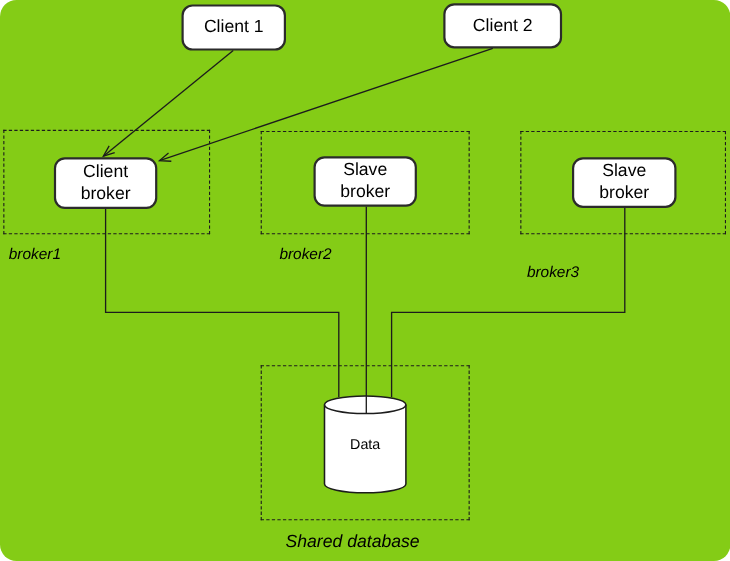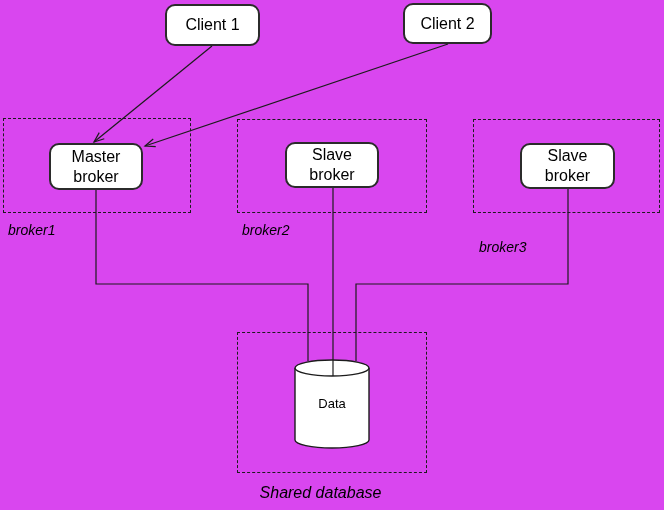--- a/index.html
+++ b/index.html
@@ -5,22 +5,23 @@
   html, body {
     margin: 0;
     padding: 0;
     background: #ffffff;
     font-family: "Liberation Sans", sans-serif;
   }
   .canvas {
     position: relative;
     width: 664px;
     height: 510px;
-    background: #d946ef;
+    background: #84cc16;
     overflow: hidden;
+    border-radius: 15px;
   }
   .node {
     position: absolute;
     box-sizing: border-box;
     border: 2px solid #2b2b2b;
     border-radius: 10px;
     background: #ffffff;
     display: flex;
     align-items: center;
     justify-content: center;
@@ -65,37 +66,37 @@
   }
 </style>
 </head>
 <body>
 
 <div class="canvas">
 
   <div class="node" style="left:165px; top:4px; width:95px; height:42px;">
     <span>Client 1</span>
   </div>
-  <div class="node" style="left:403px; top:3px; width:89px; height:41px;">
+  <div class="node" style="left:403px; top:3px; width:108px; height:41px;">
     <span>Client 2</span>
   </div>
 
   <div class="group-box" style="left:3px; top:118px; width:188px; height:95px;"></div>
   <div class="node" style="left:49px; top:143px; width:94px; height:47px;">
-    <span>Master
+    <span>Client
 broker</span>
   </div>
   <div class="group-caption" style="left:8px; top:222px;">broker1</div>
 
   <div class="group-box" style="left:237px; top:119px; width:190px; height:94px;"></div>
   <div class="node" style="left:285px; top:142px; width:94px; height:46px;">
     <span>Slave
 broker</span>
   </div>
-  <div class="group-caption" style="left:242px; top:222px;">broker2</div>
+  <div class="group-caption" style="left:254px; top:222px;">broker2</div>
 
   <div class="group-box" style="left:473px; top:119px; width:187px; height:94px;"></div>
   <div class="node" style="left:520px; top:143px; width:95px; height:46px;">
     <span>Slave
 broker</span>
   </div>
   <div class="group-caption" style="left:479px; top:239px;">broker3</div>
 
   <div class="group-box" style="left:237px; top:332px; width:190px; height:141px;"></div>
   <div class="db-caption" style="left:228px; top:484px; width:185px;">Shared database</div>

